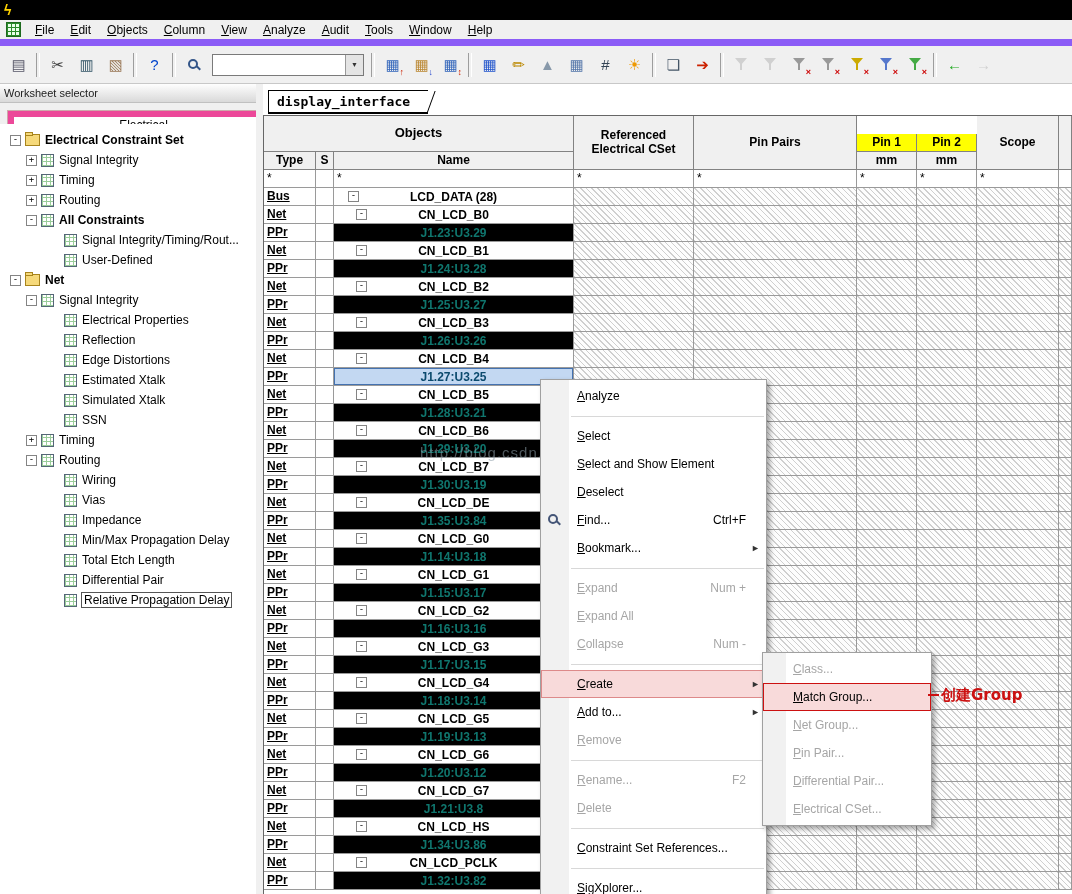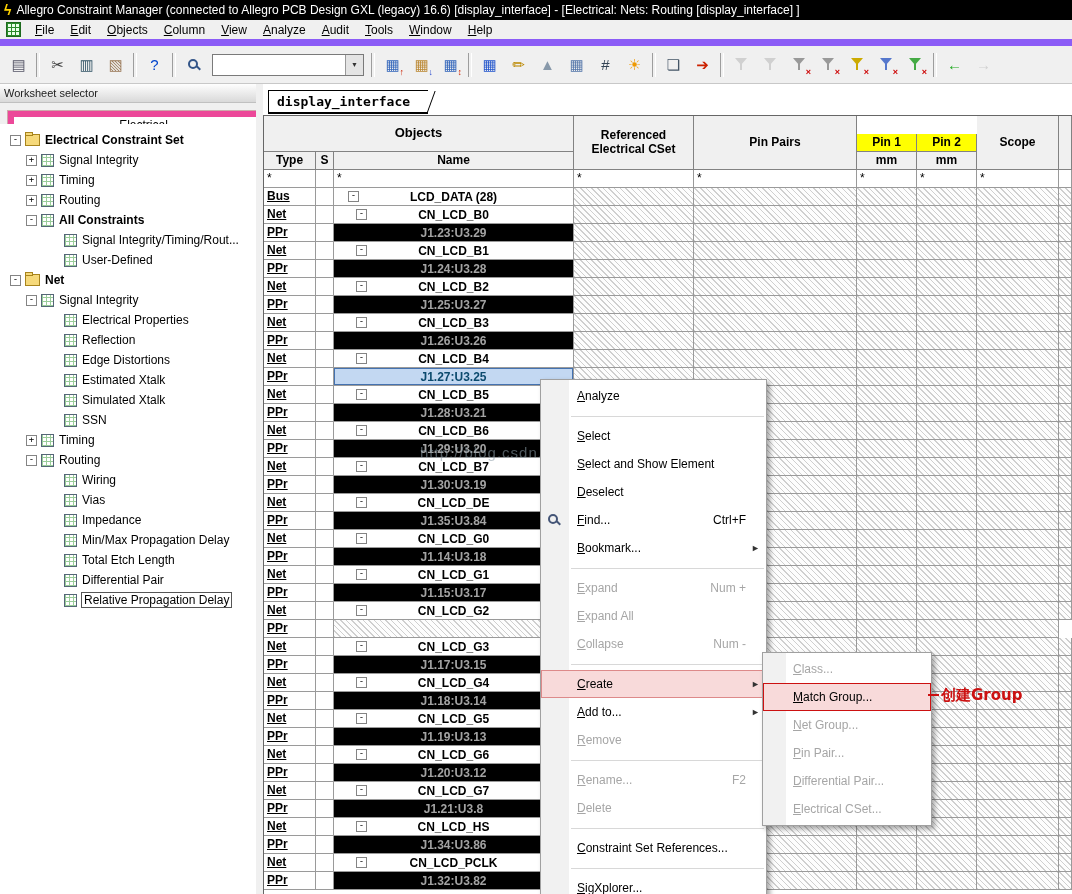--- a/index.html
+++ b/index.html
@@ -111,21 +111,21 @@
   .yellow{background:var(--accent-yellow,#ffff00);}
   .gfilter .fcell{height:17px;background:#fff;border-right:1px solid #9a9a9a;border-bottom:1px solid #9a9a9a;
     font-size:12px;padding-left:3px;line-height:17px;}
   .grow{height:18px;}
   .cell{border-right:1px solid #9a9a9a;border-bottom:1px solid #9a9a9a;overflow:hidden;box-sizing:border-box;}
   .c-type{font-weight:bold;padding-left:3px;line-height:17px;background:#fff;text-decoration:underline;}
   .c-s{background:#fff;}
   .c-name{position:relative;display:flex;align-items:center;justify-content:center;background:#fff;}
   .c-name .nm{font-weight:bold;font-size:12px;}
   .c-name.ppr{background:#000;}
-  .c-name.ppr .nm{color:#a3a3a3;}
+  .c-name.ppr .nm{color:#0f766e;}
   .c-name.sel{background:var(--selection-blue,#c3d8f2);box-shadow:inset 0 0 0 1px #4472b0;}
   .c-name.sel .nm{color:#0c4a6e;}
   .gexp{position:absolute;left:22px;width:9px;height:9px;border:1px solid #848484;background:#fff;
     font-size:9px;line-height:7px;text-align:center;font-family:"DejaVu Sans Mono",monospace;}
   .c-name.bus .gexp{left:14px;}
   .hatch{background-image:repeating-linear-gradient(45deg,var(--hatch-line,#cfcfcf) 0 1px,transparent 1px 4px);
     background-color:#fdfdfd;}
 
   .watermark{position:absolute;left:420px;top:444px;color:#8fa0aa;opacity:.55;font-size:15px;
     letter-spacing:1px;z-index:3;}
@@ -164,21 +164,20 @@
   .annotation{position:absolute;left:941px;top:686px;color:var(--annotation-red,#cc1111);
     font-weight:bold;font-size:15px;z-index:22;font-family:"DejaVu Sans",sans-serif;}
 </style>
 </head>
 <body>
 
 <div class="screen">
 
   <div class="titlebar">
     <span class="app-ico">ϟ</span>
-    <span class="title-text">Allegro Constraint Manager (connected to Allegro PCB Design GXL (legacy) 16.6) [display_interface] - [Electrical:  Nets:  Routing [display_interface] ]</span>
   </div>
 
   <div class="menubar">
     <span class="doc-ico"></span>
     <div class="menu-items">
         <div class="menu-item">File</div>
         <div class="menu-item">Edit</div>
         <div class="menu-item">Objects</div>
         <div class="menu-item">Column</div>
         <div class="menu-item">View</div>
@@ -768,20 +767,23 @@
             <div class="cell hatch"></div>
             <div class="cell hatch"></div>
             <div class="cell hatch"></div>
             <div class="cell hatch"></div>
             <div class="cell hatch"></div>
             <div class="cell hatch"></div>
           </div>
           <div class="grow gcols">
             <div class="cell c-type">PPr</div>
             <div class="cell c-s"></div>
+            <div class="cell c-name ppr">
+              <span class="nm">J1.16:U3.16</span>
+            </div>
             <div class="cell hatch"></div>
             <div class="cell hatch"></div>
             <div class="cell hatch"></div>
             <div class="cell hatch"></div>
             <div class="cell hatch"></div>
             <div class="cell hatch"></div>
           </div>
           <div class="grow gcols">
             <div class="cell c-type">Net</div>
             <div class="cell c-s"></div>

